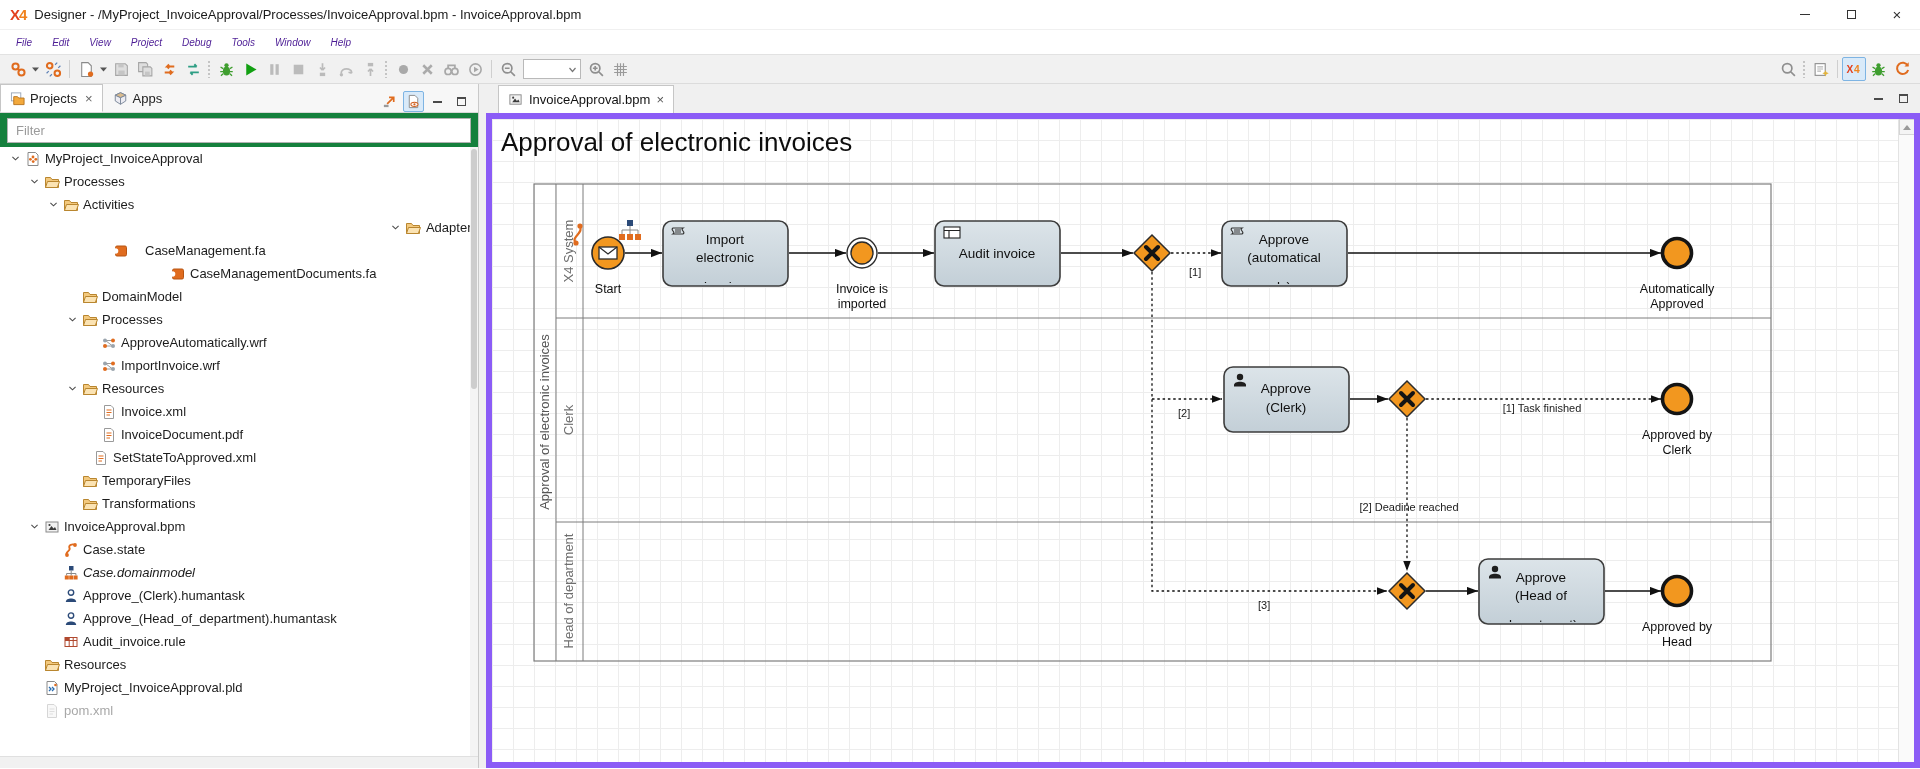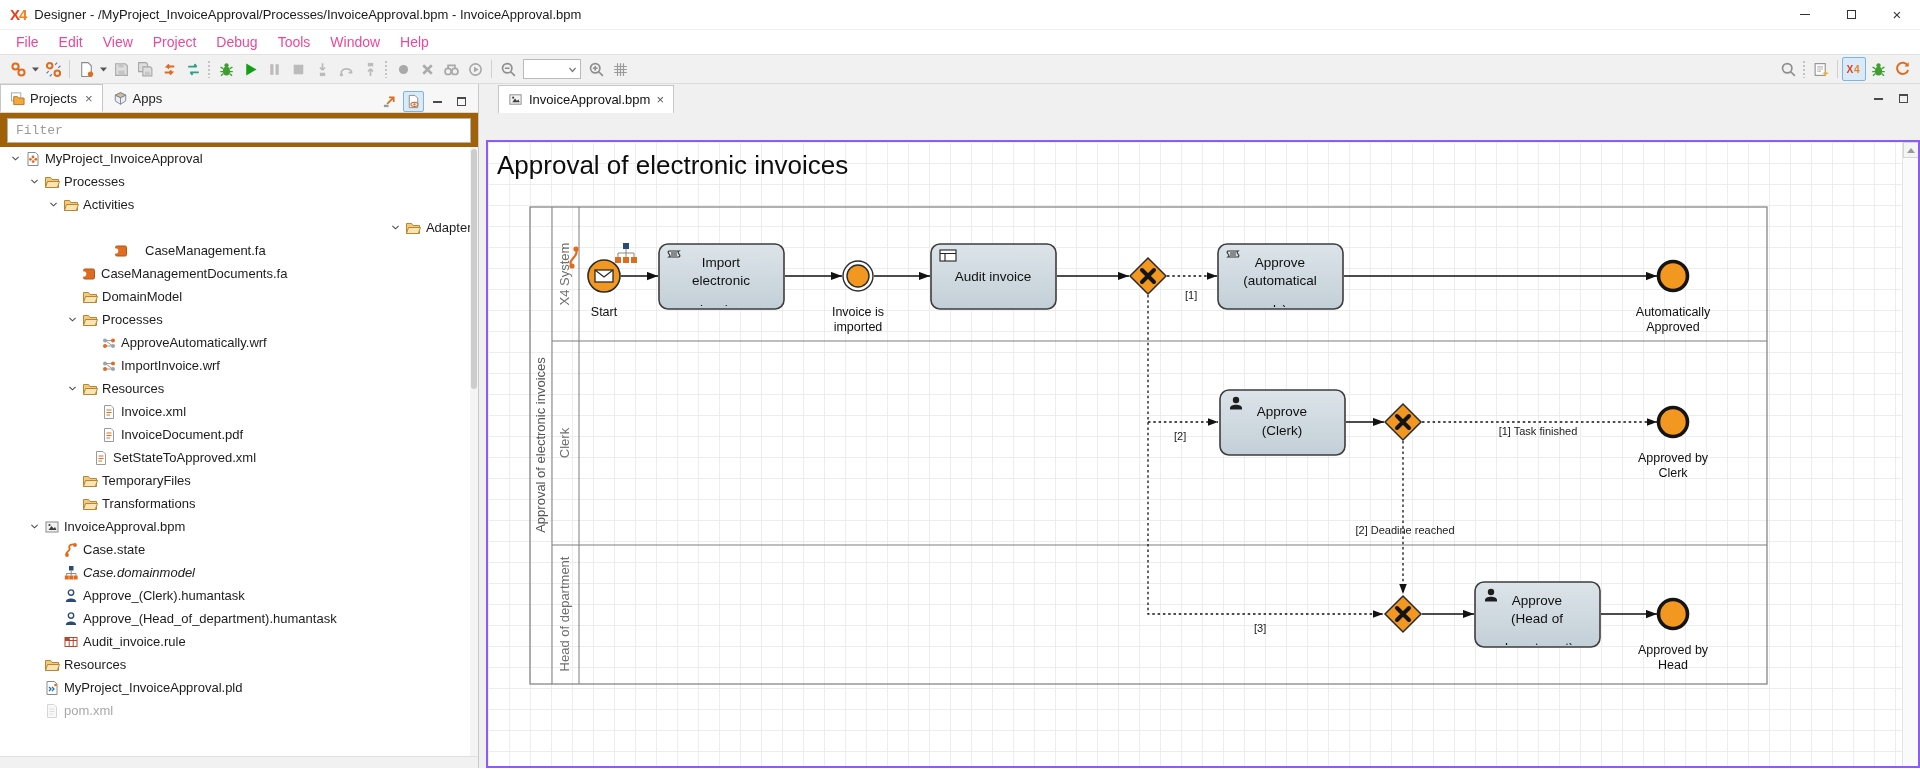--- a/index.html
+++ b/index.html
@@ -13,21 +13,21 @@
   .tb-logo .x { color:#E3401F; } .tb-logo .four { color:#F0821D; }
   .tb-title { font-size:13px; color:#1a1a1a; }
   .tb-btns { margin-left:auto; display:flex; height:100%; }
   .wbtn { width:46px; height:100%; display:flex; align-items:center; justify-content:center; color:#333; }
   .ico-min { width:10px; height:1.5px; background:#333; }
   .ico-max { width:9px; height:9px; border:1.2px solid #333; }
   .ico-close { font-size:15px; line-height:1; }
 
   
   .menubar { height:24px; background:#fff; display:flex; align-items:center; padding-left:6px; }
-  .menu-item { font-size:14px; color:#ec4899; padding:3px 10px; }
+  .menu-item { font-size:10px; color:#4c1d95; padding:3px 10px;font-style:italic; }
 
   
   .toolbar { height:30px; background:#f1f1f1; border-top:1px solid #e2e2e2; border-bottom:1px solid #dcdcdc;
     display:flex; align-items:center; padding:0 6px; }
   .toolbar-left { display:flex; align-items:center; }
   .toolbar-right { display:flex; align-items:center; margin-left:auto; }
   .tbtn { width:24px; height:24px; border:1px solid transparent; display:flex; align-items:center; justify-content:center; background:transparent; }
   .tbtn svg { width:17px; height:17px; }
   .tbtn.sel { background:#D9EAF9; border:1px solid #7EB4E3; border-radius:2px; }
   .tcaret { width:11px; height:24px; display:flex; align-items:center; justify-content:center; }
@@ -51,21 +51,21 @@
   .ptab.active { background:#fff; border:1px solid #c6c6c6; border-bottom:1px solid #fff; }
   .ptab svg { width:15px; height:15px; }
   .ptab .close { color:#666; font-size:13px; margin-left:3px; }
   .panel-hdr-icons { margin-left:auto; display:flex; align-items:center; gap:3px; padding-right:6px; }
   .phbtn { width:21px; height:21px; display:flex; align-items:center; justify-content:center; border:1px solid transparent; }
   .phbtn svg { width:15px; height:15px; }
   .phbtn.sel { background:#D9EAF9; border:1px solid #7EB4E3; border-radius:2px; }
   .pmin { width:9px; height:2px; background:#4a4a4a; }
   .pmax { width:9px; height:9px; border:1.3px solid #4a4a4a; border-top-width:2.2px; }
 
-  .filter-wrap { padding:5px 7px 4px 7px; background:#a16207;font-family:Liberation Mono, monospace; }
+  .filter-wrap { padding:5px 7px 4px 7px; background:#15803d; }
   .filter-input { width:100%; height:25px; border:1px solid #b2b2b2; font-size:13px; padding:0 8px;
     font-family:inherit; color:#222; }
   .filter-input::placeholder { color:#9b9b9b; }
 
   .tree { flex:1; position:relative; overflow:hidden; background:#fff; }
   .trow { height:23px; display:flex; align-items:center; font-size:13px; color:#1c1c1c; white-space:nowrap; }
   .trow.gray { color:#a8a8a8; }
   .expander { width:16px; height:16px; flex:none; display:flex; align-items:center; justify-content:center; }
   .expander svg { width:11px; height:11px; }
   .ticon { width:17px; height:17px; flex:none; margin:0 4px 0 1px; display:flex; align-items:center; justify-content:center; }
@@ -77,21 +77,21 @@
 
   
   .editor { flex:1; display:flex; flex-direction:column; background:#f0f0f0; padding-left:7px; }
   .ed-tabs { height:29px; display:flex; align-items:flex-end; background:#f0f0f0; position:relative; }
   .etab { height:28px; background:#fff; border:1px solid #c6c6c6; border-bottom:none; display:flex; align-items:center;
     padding:0 9px; gap:6px; font-size:13px; color:#111; margin-left:12px; }
   .etab svg { width:15px; height:15px; }
   .etab .close { color:#555; font-size:13px; }
   .ed-hdr-icons { margin-left:auto; display:flex; gap:4px; padding:0 6px 4px 0; }
 
-  .canvas-wrap { flex:1; position:relative; background:#fff; border:2px solid #8b5cf6; overflow:hidden;margin-top:27px; }
+  .canvas-wrap { flex:1; position:relative; background:#fff; border:6px solid #8b5cf6; overflow:hidden; }
   .canvas { position:absolute; inset:0;
     background-image:linear-gradient(to right,#ededed 1px,transparent 1px),
                      linear-gradient(to bottom,#ededed 1px,transparent 1px);
     background-size:21px 21px; }
   .canvas-title { position:absolute; left:9px; top:8px; font-size:26px; color:#0d0d0d; letter-spacing:0; }
   .canvas-scroll { position:absolute; right:0; top:0; bottom:0; width:16px; background:#fafafa; border-left:1px solid #e3e3e3; }
   .cs-up { width:16px; height:16px; border:1px solid #d5d5d5; background:#f4f4f4; display:flex; align-items:center; justify-content:center; }
   .cs-up:after { content:""; width:0; height:0; border-left:4px solid transparent; border-right:4px solid transparent; border-bottom:5px solid #9a9a9a; }
 
   
@@ -502,21 +502,21 @@
         <div class="trow" style="padding-left: 83px; gap: 12px;">
           <span class="expander"></span>
           <span class="ticon">
             <svg viewBox="0 0 16 16">
               <rect x="2.5" y="3" width="11" height="10" rx="1.5" fill="#E06C1F" stroke="#b85512"></rect>
               <circle cx="2.5" cy="8" r="2.8" fill="#fff"></circle>
             </svg>
           </span>
           <span>CaseManagement.fa</span>
         </div>
-        <div class="trow" style="padding-left: 63px;">
+        <div class="trow" style="padding-left: 109px; margin-left: 43px;">
           <span class="expander"></span>
           <span class="ticon">
             <svg viewBox="0 0 16 16">
               <rect x="2.5" y="3" width="11" height="10" rx="1.5" fill="#E06C1F" stroke="#b85512"></rect>
               <circle cx="2.5" cy="8" r="2.8" fill="#fff"></circle>
             </svg>
           </span>
           <span>CaseManagementDocuments.fa</span>
         </div>
         <div class="trow" style="padding-left: 64px;">

